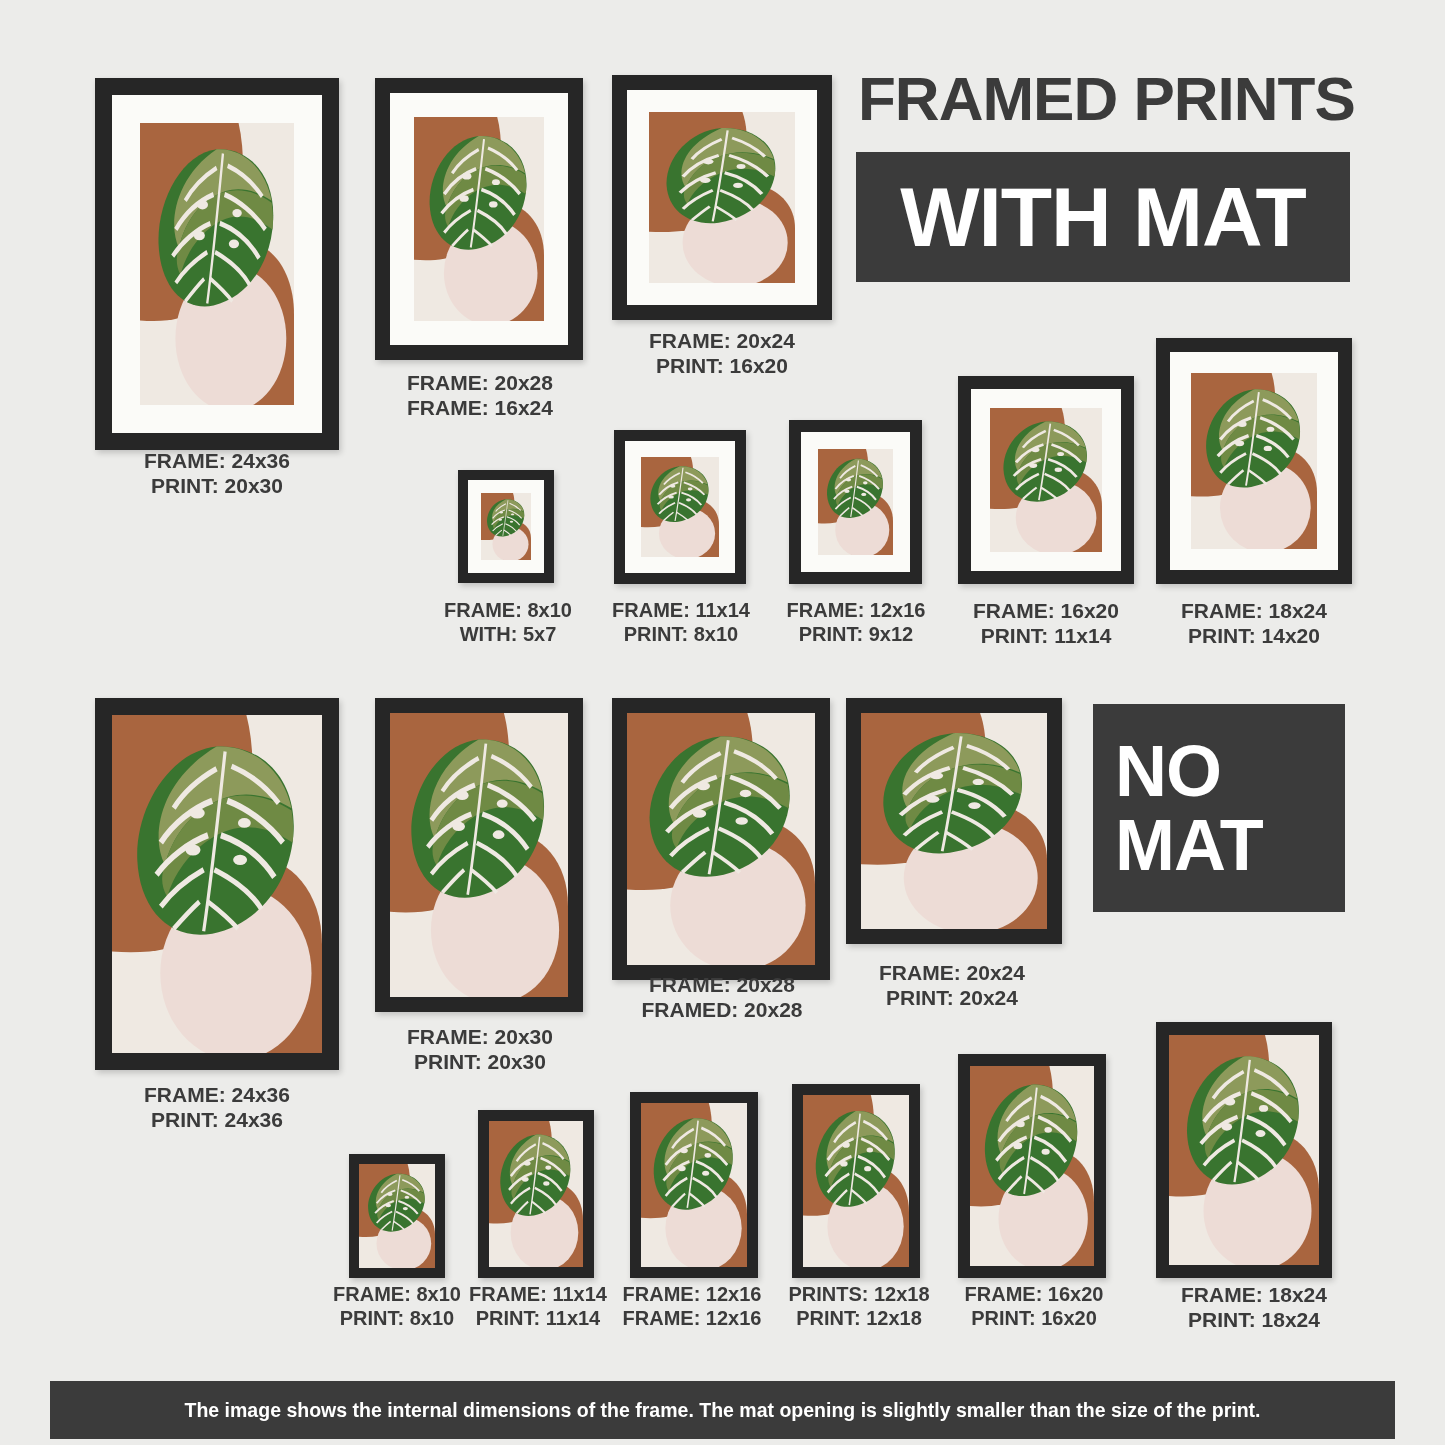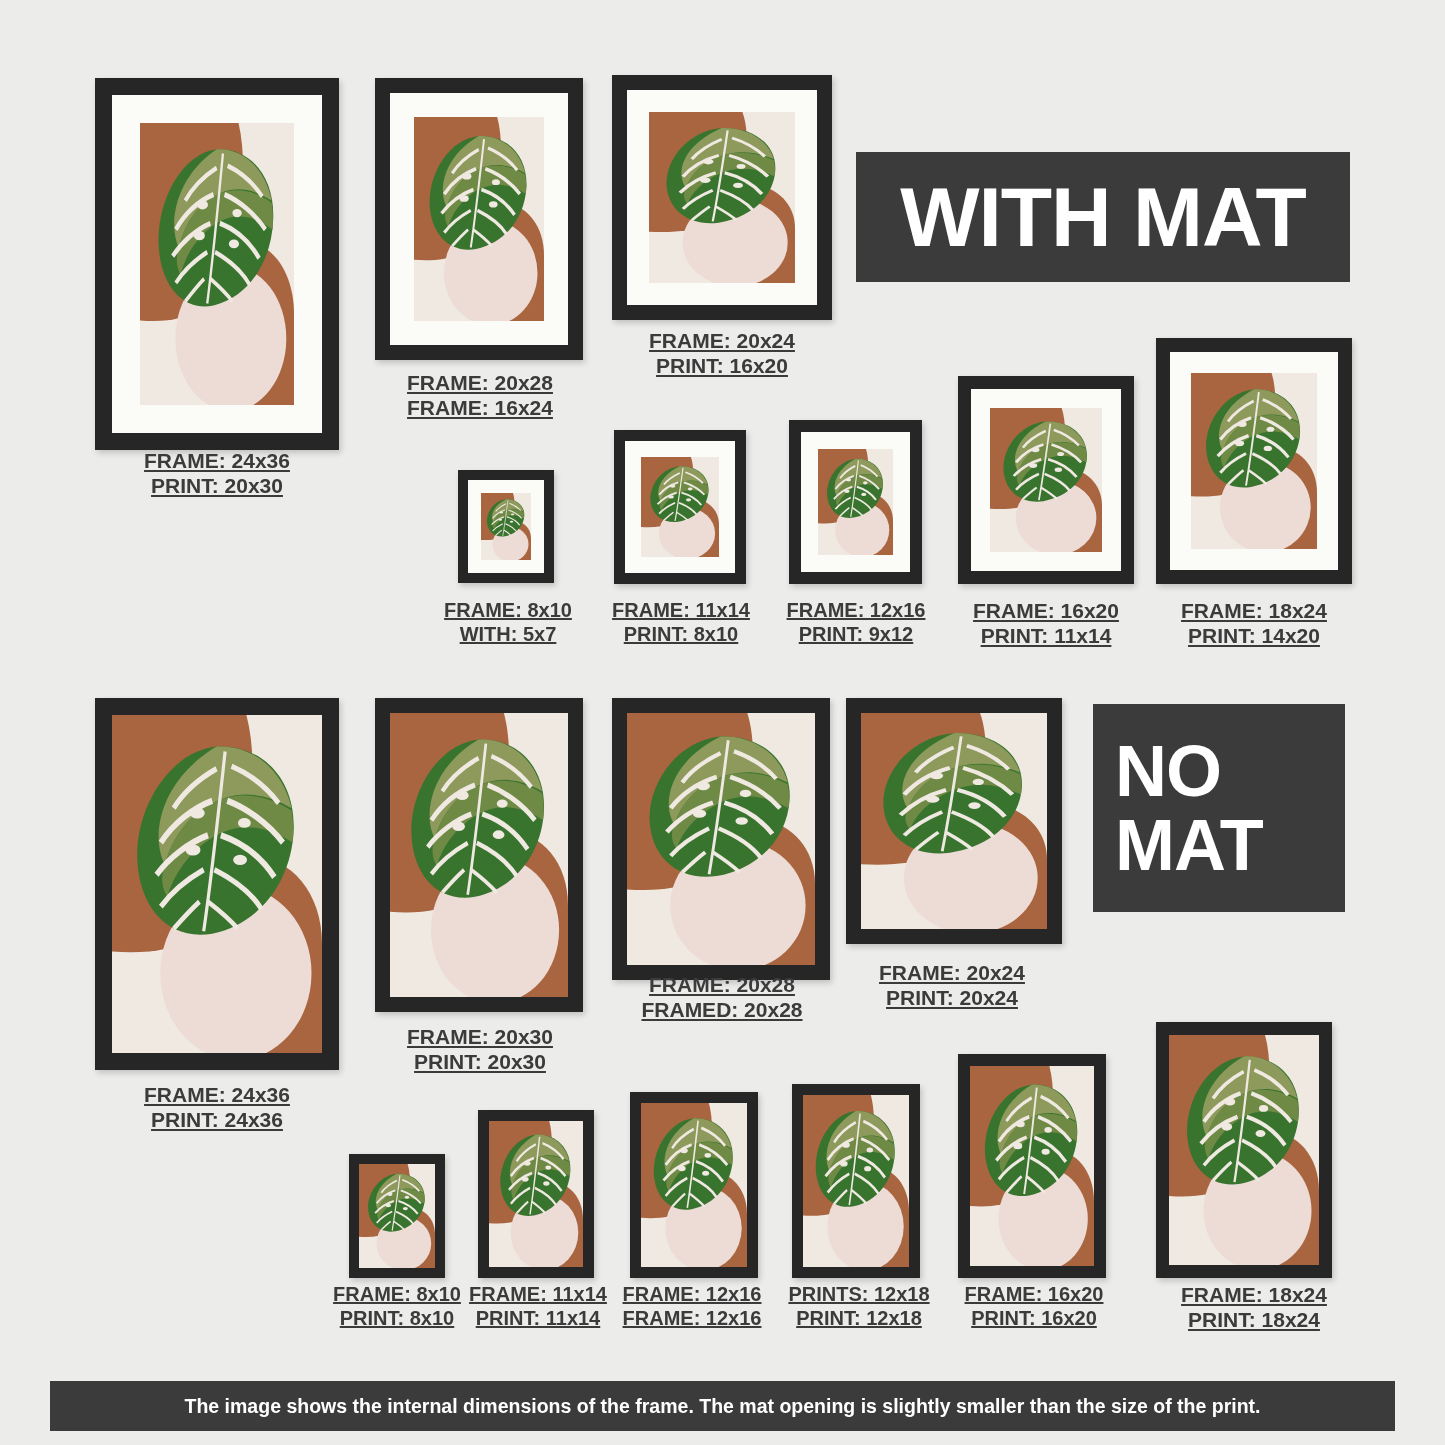--- a/index.html
+++ b/index.html
@@ -65,21 +65,21 @@
     box-sizing: border-box;
   }
   .banner-nomat span { display: block; }
 
   
   .footer {
     position: absolute;
     left: 50px;
     top: 1381px;
     width: 1345px;
-    height: 50px;
+    height: 58px;
     background: #3b3b3b;
     color: #ffffff;
     display: flex;
     align-items: center;
     justify-content: center;
     font-size: 19.5px;
     font-weight: bold;
     text-align: center;
     padding: 16px 10px;
     box-sizing: border-box;
@@ -108,29 +108,29 @@
     background: #efe9e2;
   }
   .caption {
     position: absolute;
     text-align: center;
     color: #3b3b3b;
     font-weight: bold;
     font-size: 21px;
     line-height: 25px;
     white-space: nowrap;
-    text-decoration: underline;
   }
   .caption.small { font-size: 20px; line-height: 24px; }
 </style>
 </head>
 <body>
 
 <div class="stage">
 
+  <div class="headline headline-top">FRAMED PRINTS</div>
 
   <div class="banner banner-nomat">
     <span>NO</span>
     <span>MAT</span>
   </div>
 
   <div class="banner banner-withmat">
     <span>WITH MAT</span>
   </div>
 

